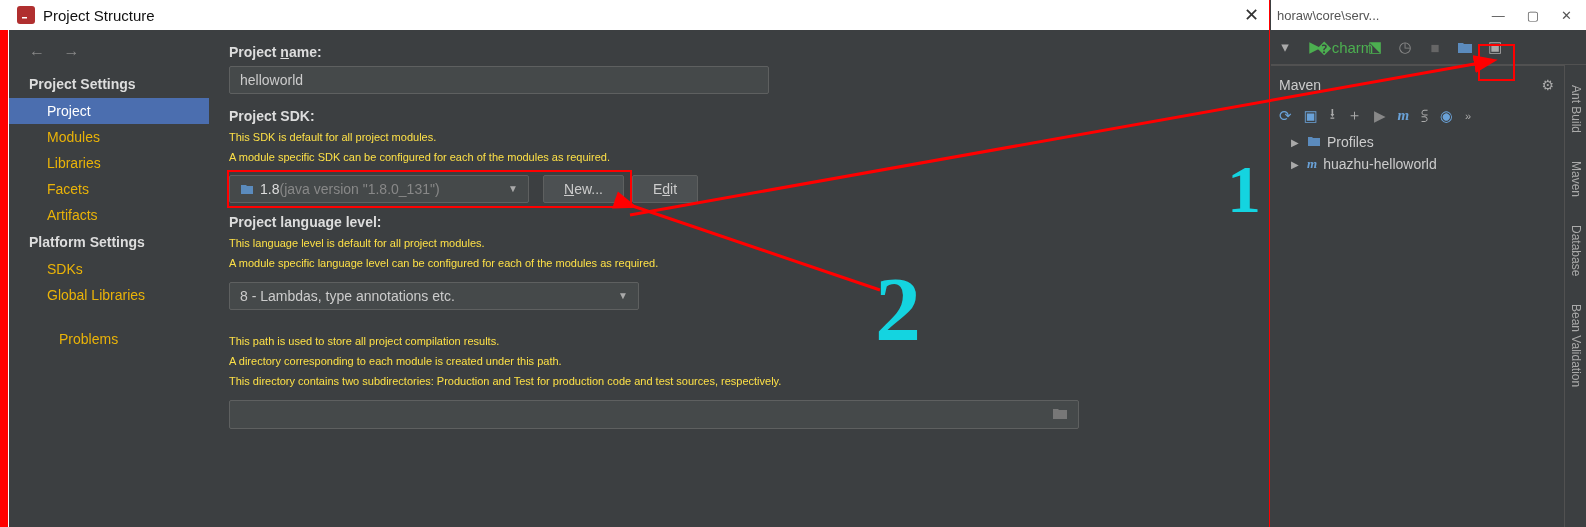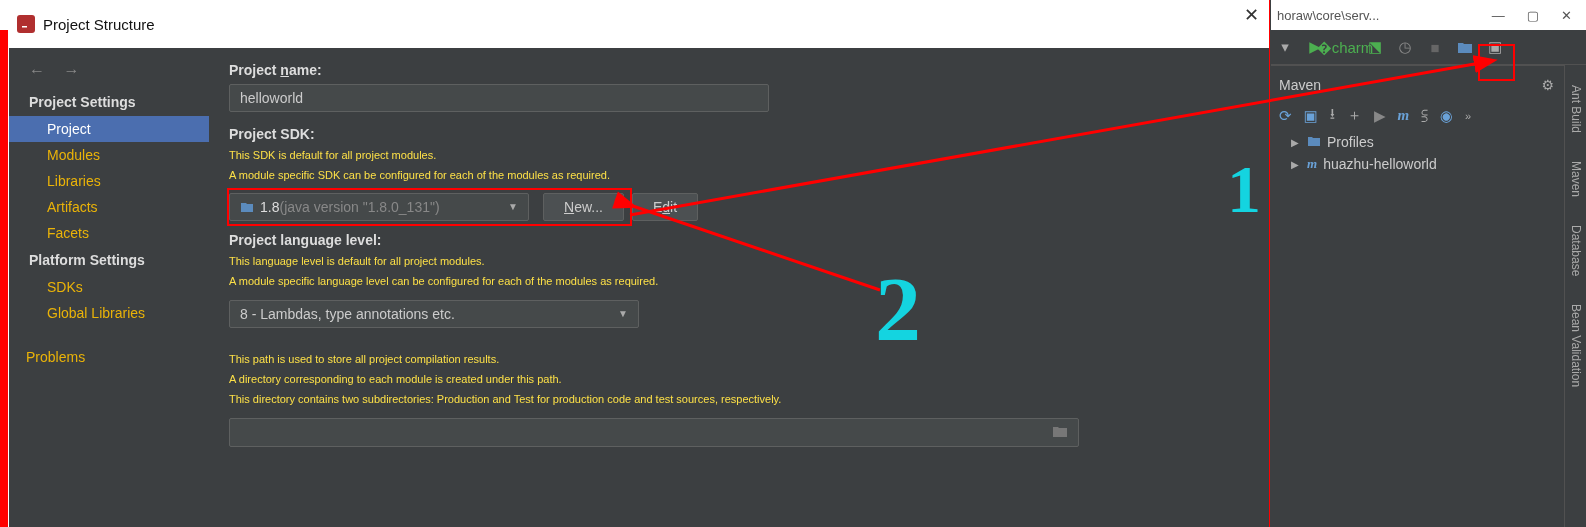--- a/index.html
+++ b/index.html
@@ -1,20 +1,20 @@
 <!DOCTYPE html>
 <html><head>
 <meta charset="utf-8">
 <style>
   * { box-sizing: border-box; margin: 0; padding: 0; font-family: "Segoe UI", Arial, sans-serif; }
   body { width: 1586px; height: 527px; background: #3c3f41; color: #bbbbbb; overflow: hidden; position: relative; }
 
   
   .dialog { position: absolute; left: 9px; top: 0; width: 1261px; height: 527px; background: #3c3f41; border-right: 1px solid #ff0000; }
-  .titlebar { height: 48px; background: #ffffff; display: flex; align-items: center; padding: 0 8px; color: #111; font-size: 15px; position: relative; }
+  .titlebar { height: 30px; background: #ffffff; display: flex; align-items: center; padding: 0 8px; color: #111; font-size: 15px; position: relative; }
   .titlebar .logo { width: 18px; height: 18px; background: #b02f2f; border-radius: 3px; margin-right: 8px; display:flex;align-items:center;justify-content:center; }
   .titlebar .logo svg { width:12px; height:12px; }
   .titlebar .close { position: absolute; right: 10px; top: 4px; font-size: 18px; color: #333; cursor: pointer; }
 
   .body { display: flex; height: calc(100% - 30px); }
 
   
   .sidebar { width: 200px; background: #3c3f41; padding-top: 12px; }
   .nav-arrows { padding: 0 16px 10px 20px; color: #888; font-size: 16px; }
   .nav-arrows span { margin-right: 14px; }
@@ -92,27 +92,27 @@
   <div class="body">
     <div class="sidebar">
       <div class="nav-arrows">
         <span>←</span>
         <span>→</span>
       </div>
       <div class="section-header">Project Settings</div>
       <div class="sidebar-item selected">Project</div>
       <div class="sidebar-item">Modules</div>
       <div class="sidebar-item">Libraries</div>
+      <div class="sidebar-item">Facets</div>
       <div class="sidebar-item">Artifacts</div>
-      <div class="sidebar-item">Facets</div>
       <div class="section-header">Platform Settings</div>
       <div class="sidebar-item">SDKs</div>
       <div class="sidebar-item">Global Libraries</div>
       <div style="height:18px"></div>
-      <div class="sidebar-item" style="padding-left:17px">Problems</div>
+      <div class="sidebar-item" style="padding-left:50px">Problems</div>
     </div>
 
     <div class="main">
       <div class="label"><span>Project </span><span class="ul">n</span><span>ame:</span></div>
       <div class="textinput">helloworld</div>
 
       <div class="section-spacer"></div>
 
       <div class="label">Project SDK:</div>
       <div class="desc">This SDK is default for all project modules.</div>

